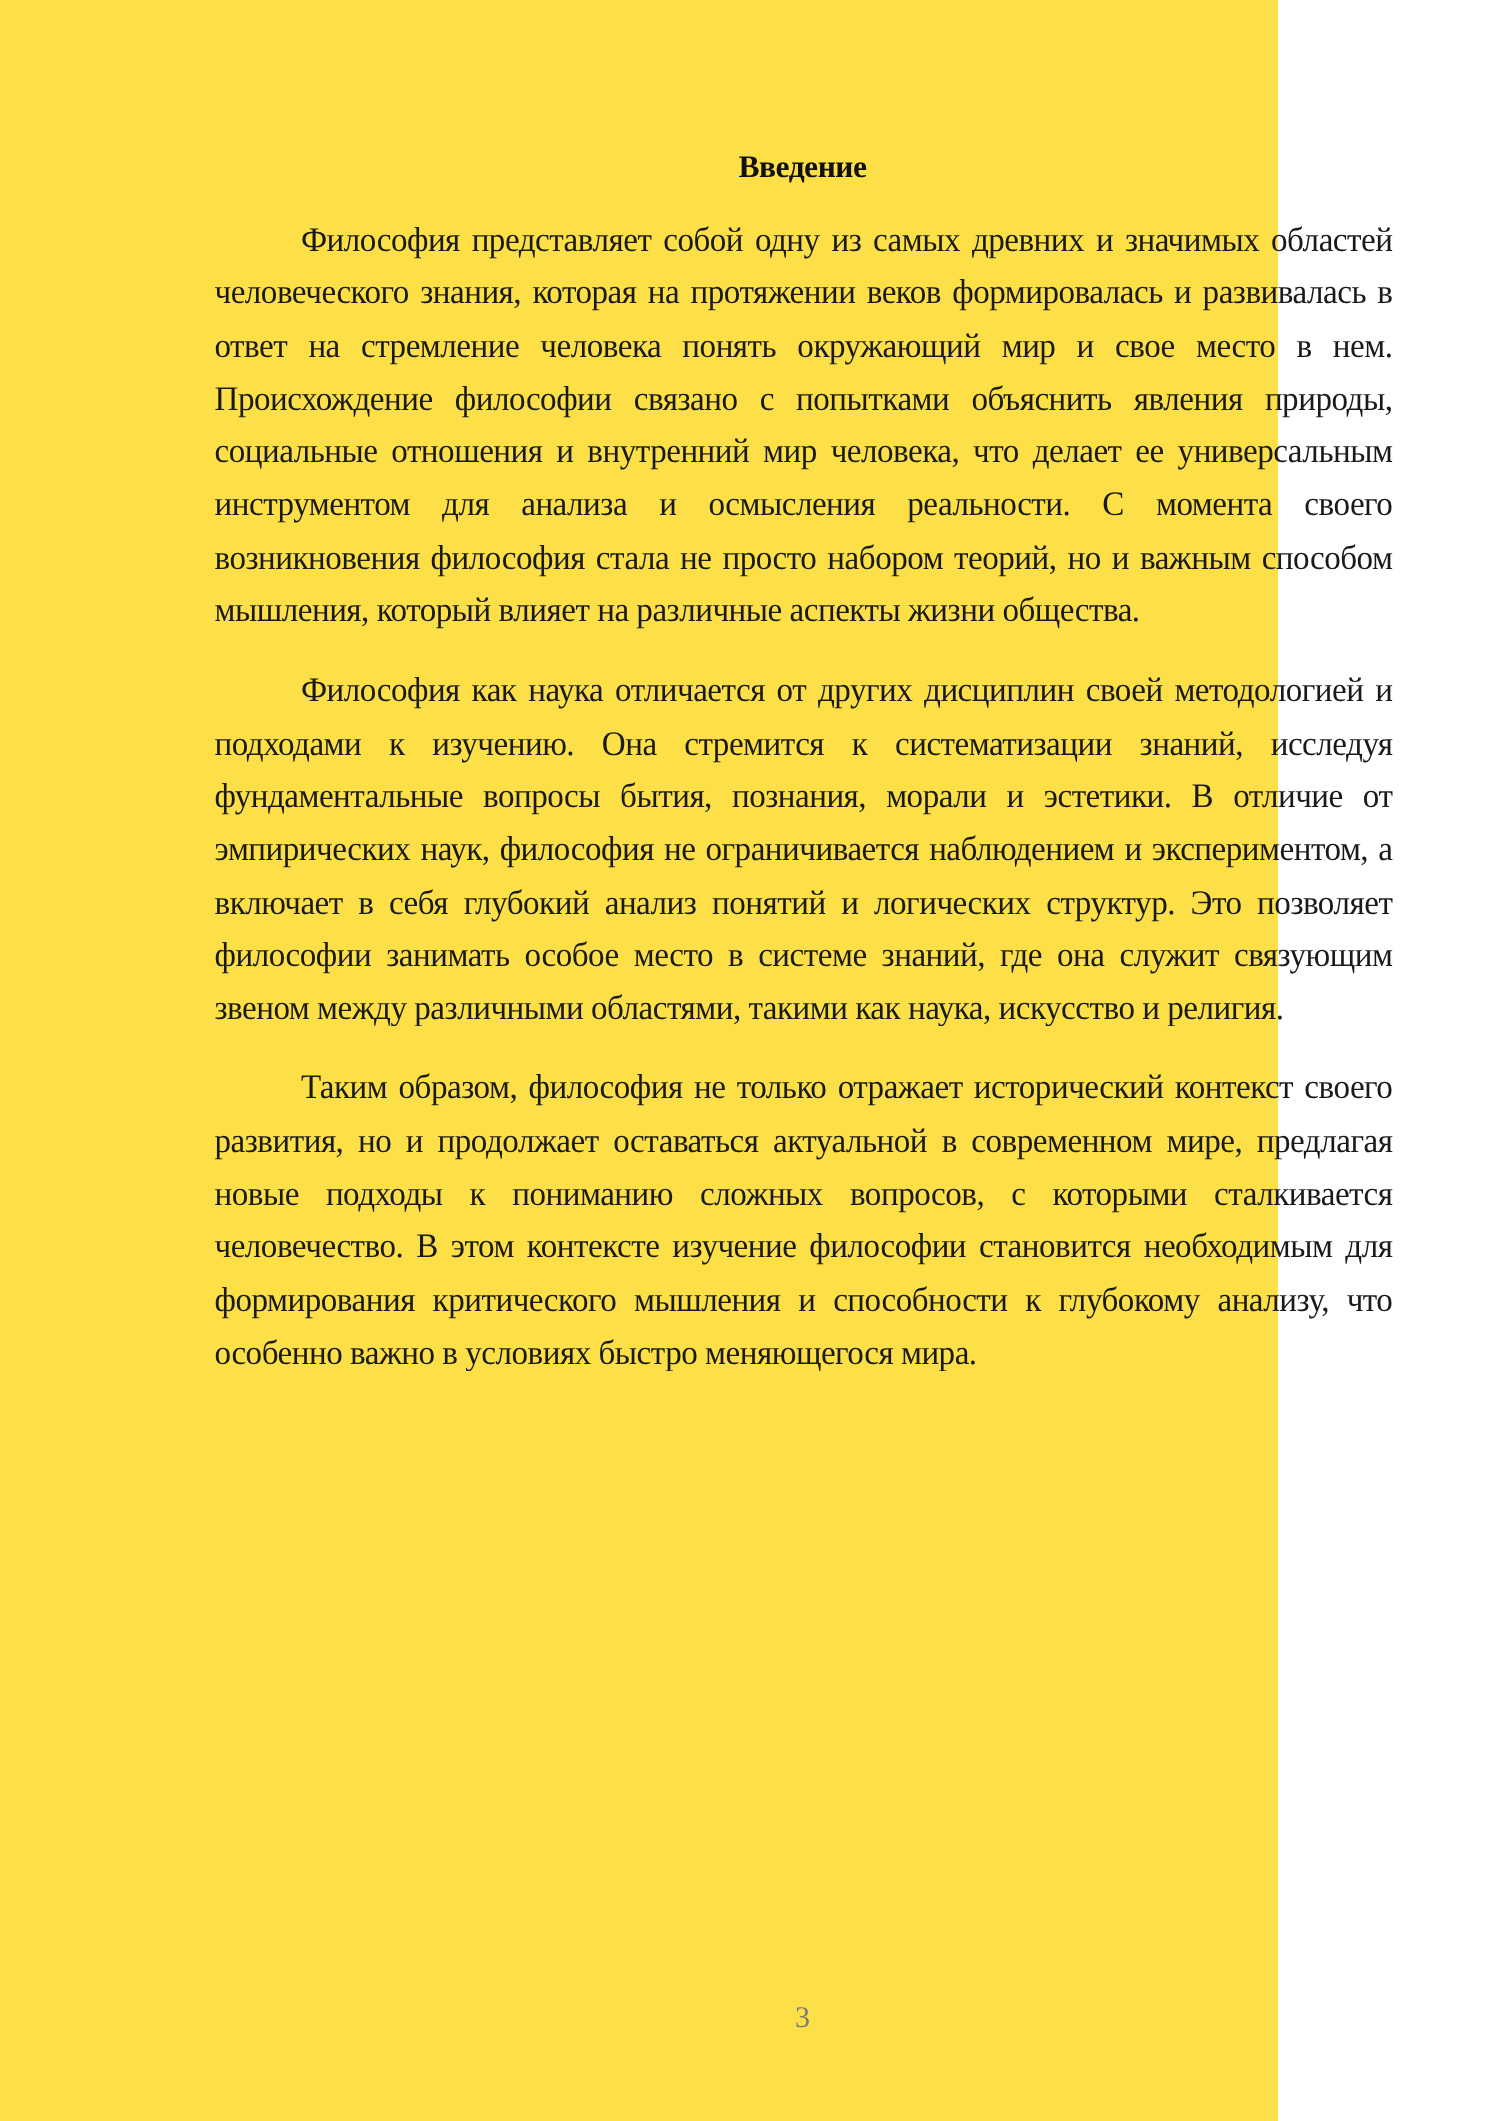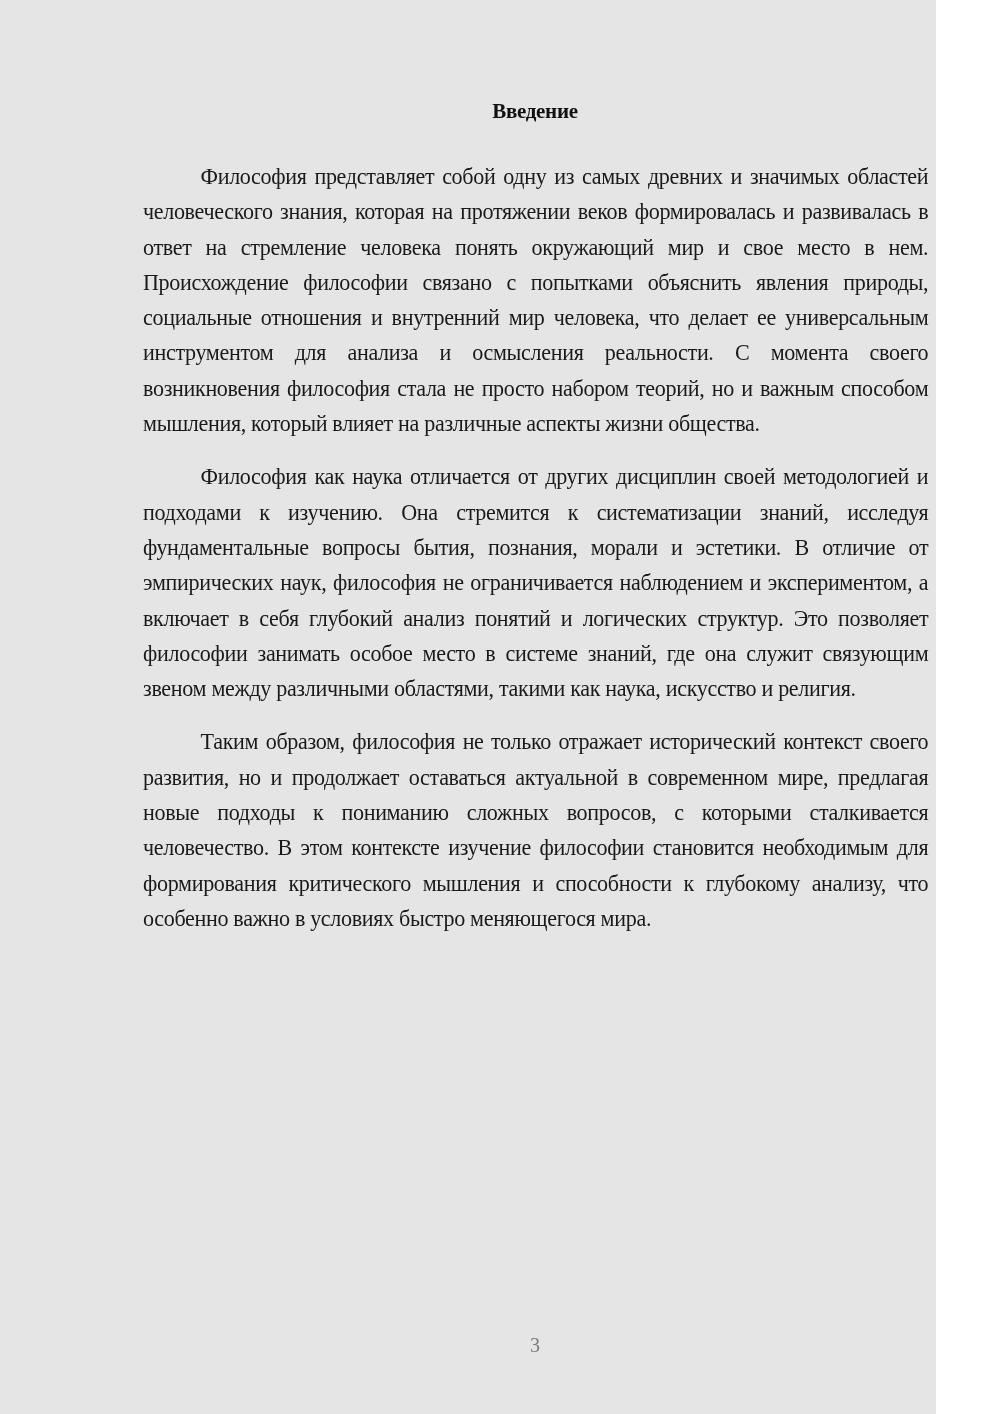--- a/index.html
+++ b/index.html
@@ -11,41 +11,41 @@
       width: 1000px;
       height: 1414px;
       position: relative;
       overflow: hidden;
       font-family: "Liberation Serif", "DejaVu Serif", serif;
       color: #1a1a1a;
     }
     .page {
       position: absolute;
       left: 0; top: 0;
-      width: 936px;
+      width: 852px;
       height: 1414px;
-      background: #e5e5e5;
+      background: #fde047;
     }
     .heading {
       position: absolute;
       top: 96px;
       left: 0;
       width: 1070px;
       text-align: center;
       font-weight: bold;
       font-size: 21px;
       line-height: 30px;
       letter-spacing: -0.3px;
       color: #111;
     }
     .body-text {
       position: absolute;
       left: 143px;
       width: 785px;
-      top: 159px;
+      top: 142px;
     }
     .para {
       margin: 0 0 18px 0;
       font-size: 23px;
       line-height: 35.3px;
       text-align: justify;
       text-indent: 60px;
       letter-spacing: -0.35px;
       word-spacing: 0px;
       transform: scaleX(0.96);

